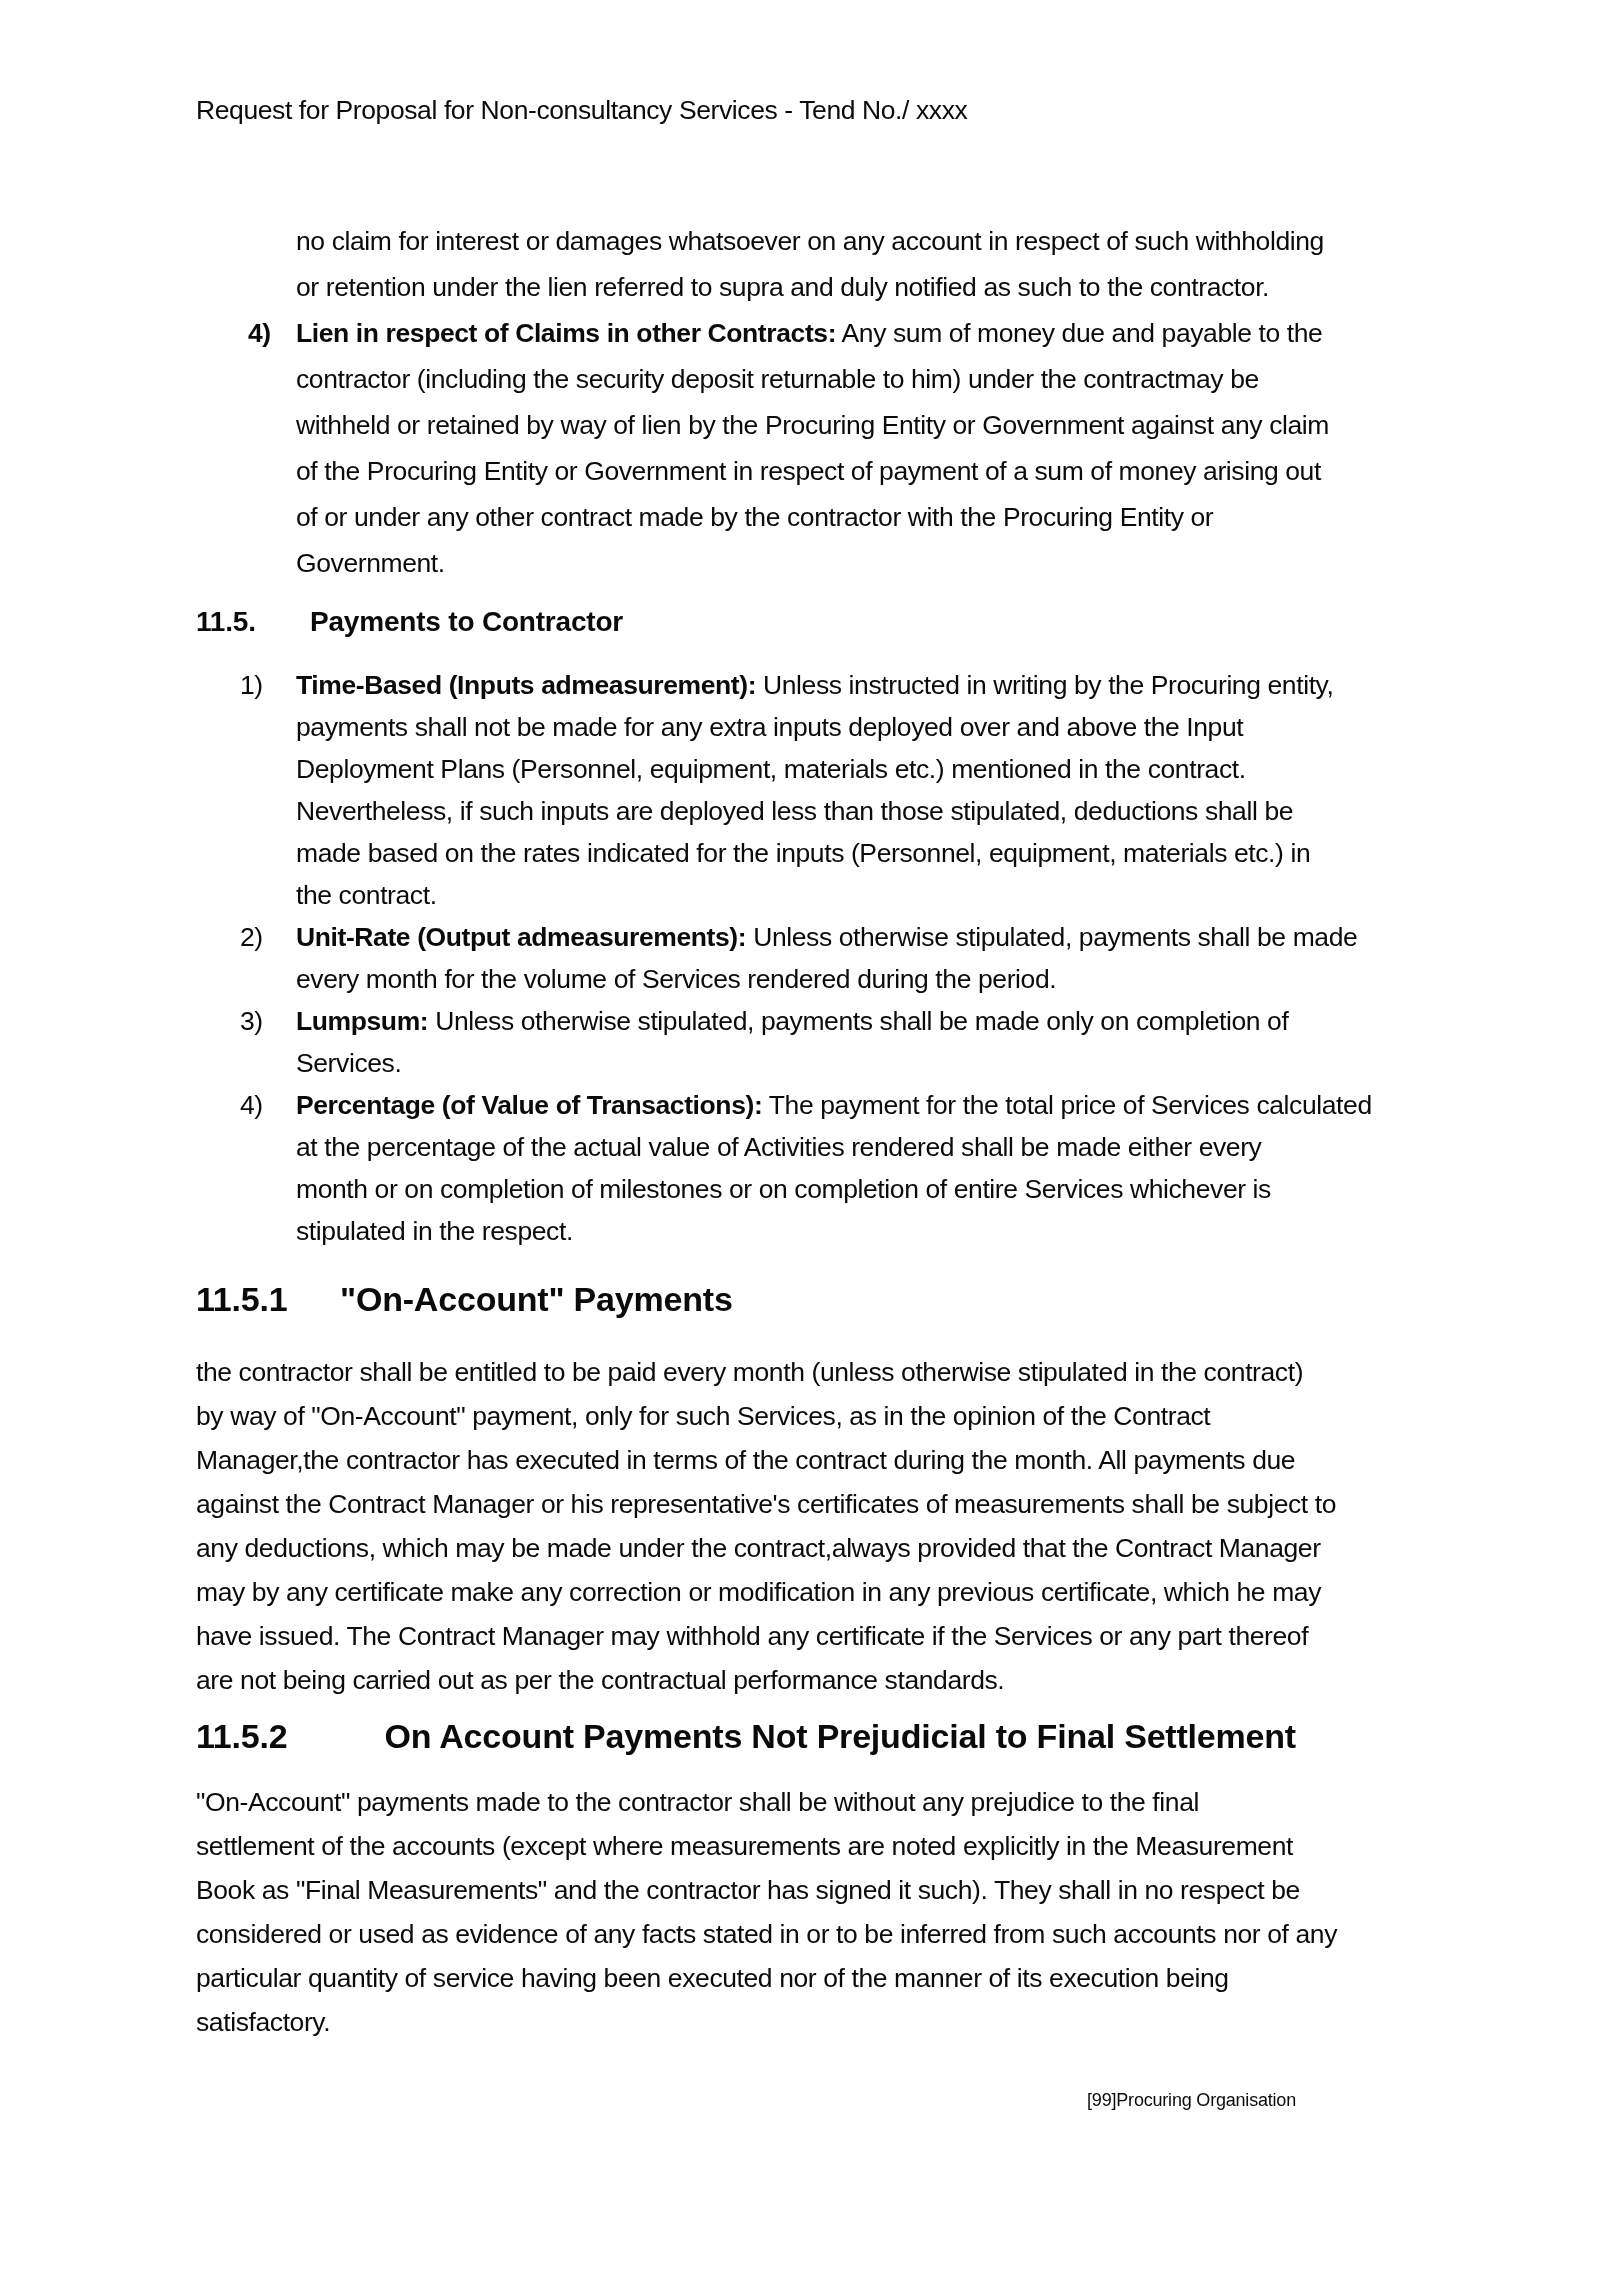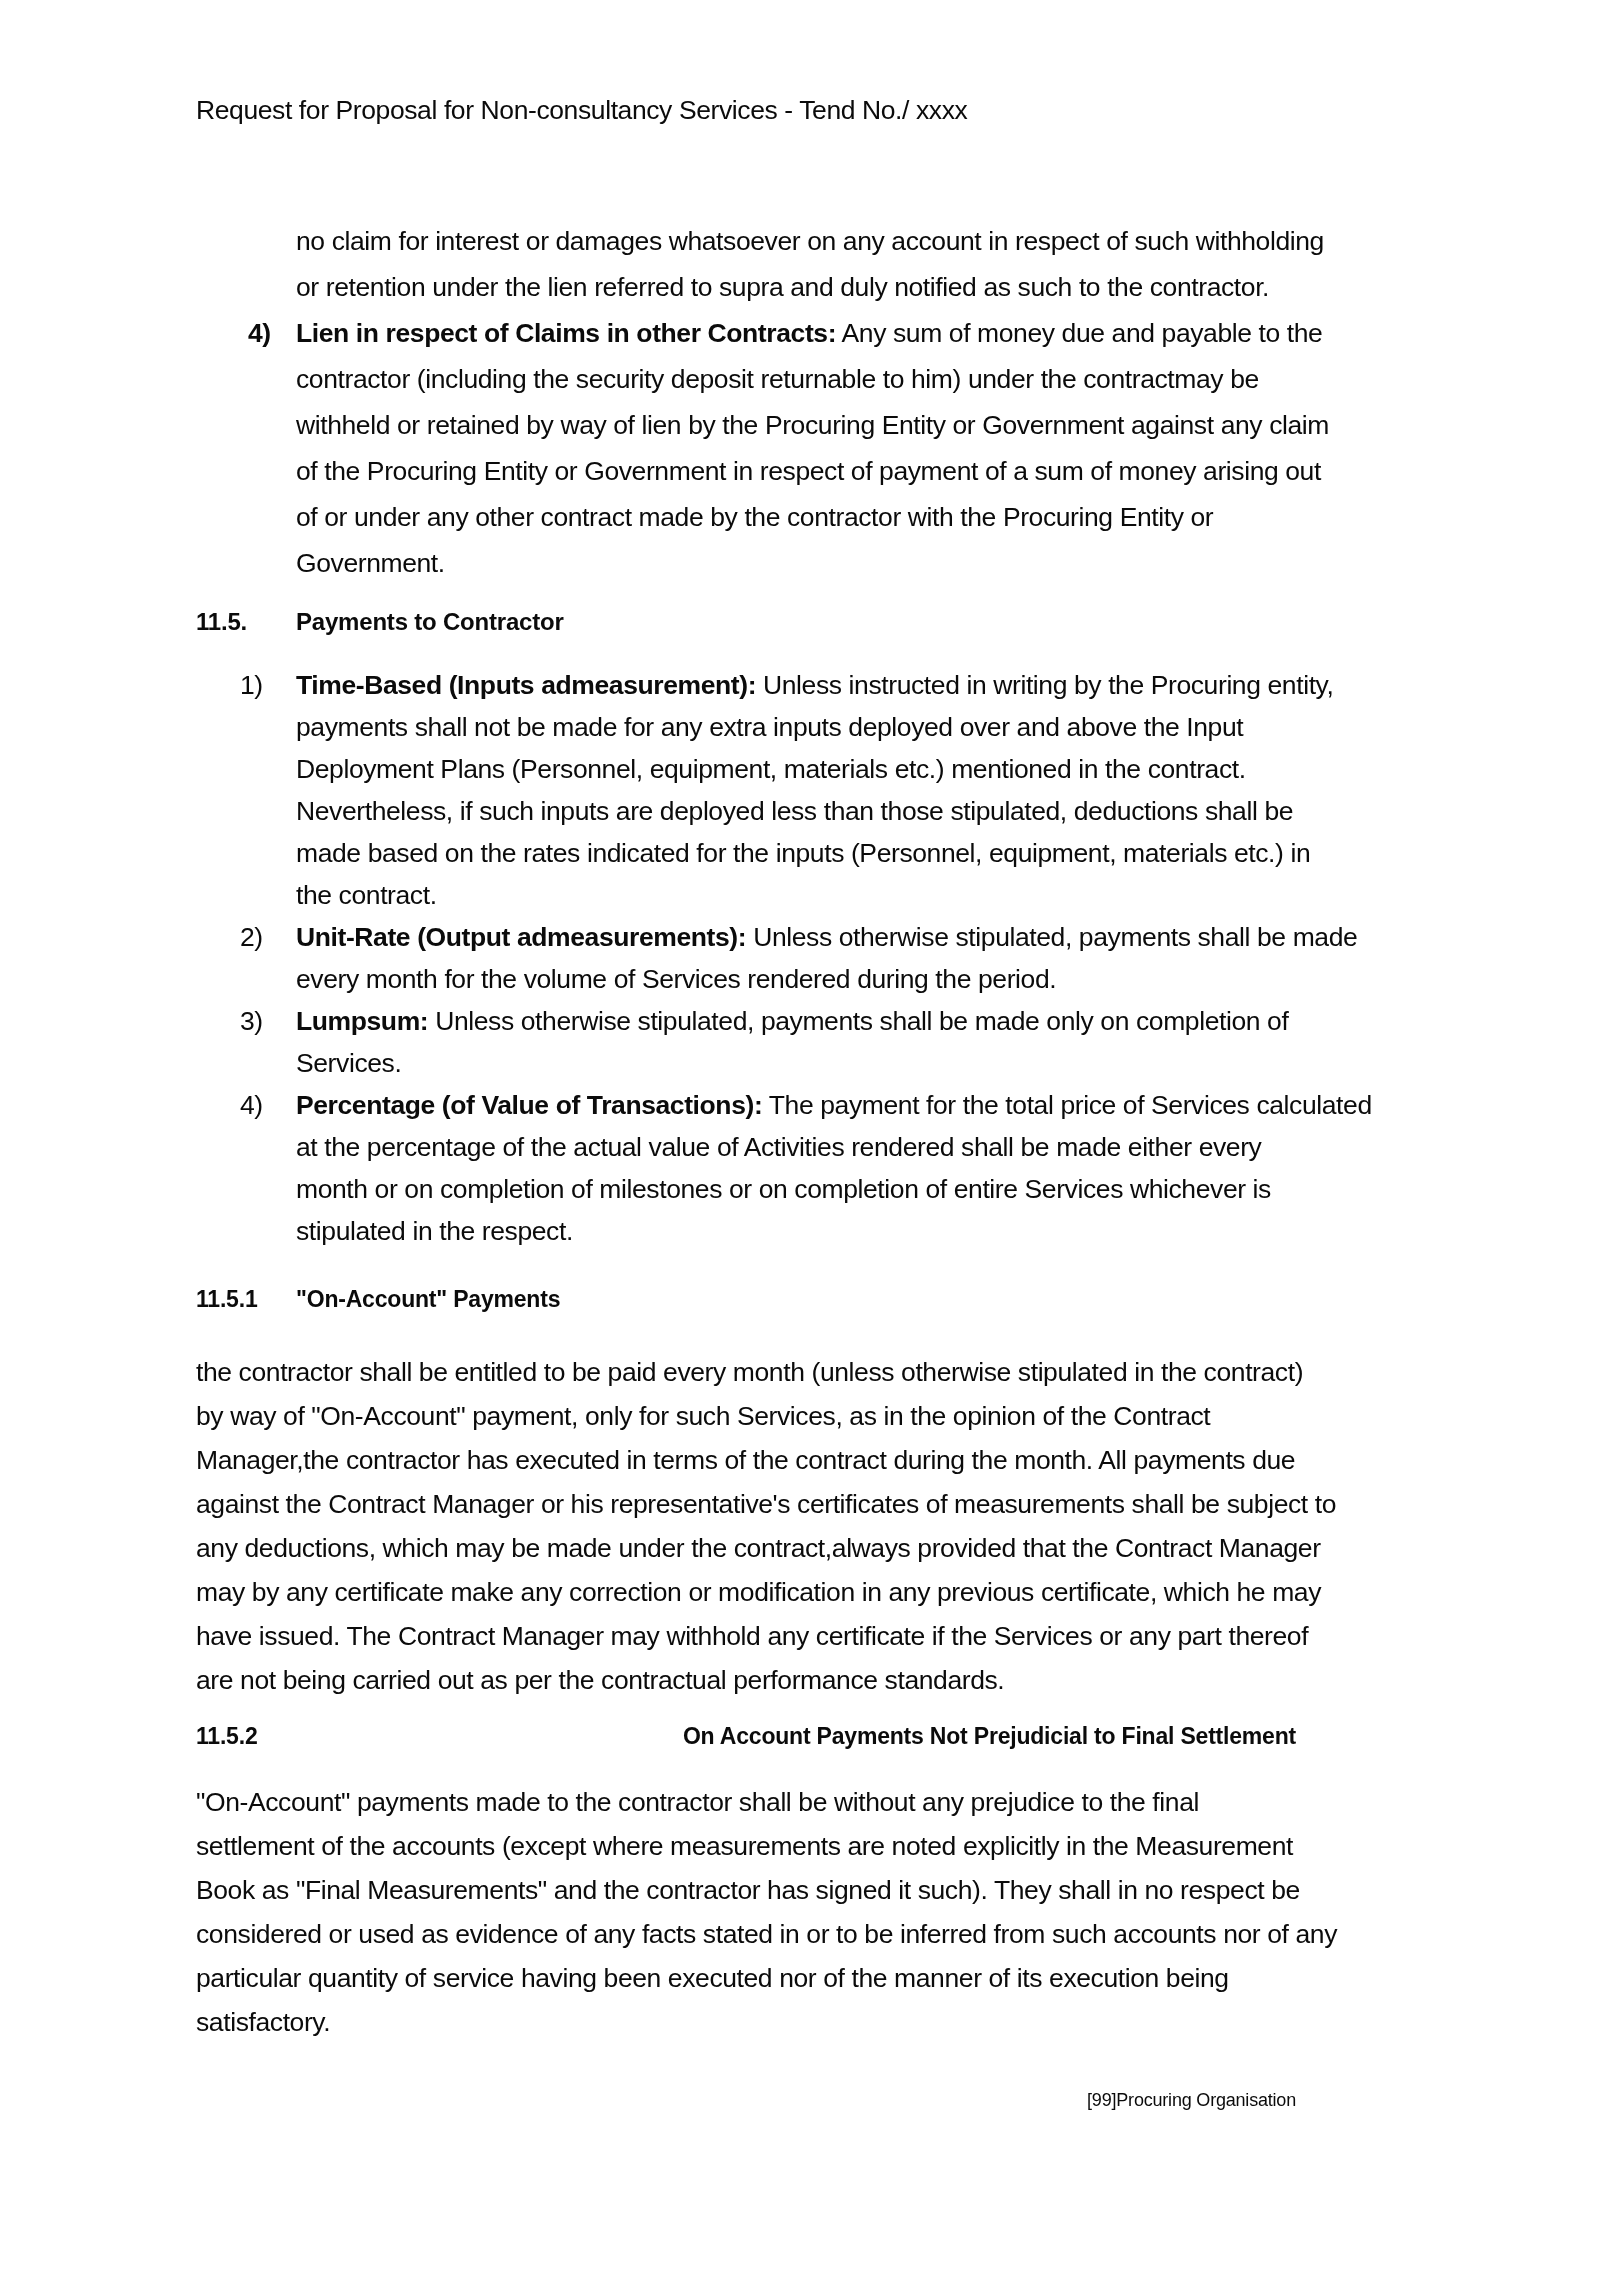--- a/index.html
+++ b/index.html
@@ -53,39 +53,41 @@
   }
   .lien-item .num {
     width: 48px;
     font-weight: 700;
   }
 
   .h1-heading {
     margin-top: 15.7px;
     display: flex;
     font-weight: 700;
-    font-size: 24px;
+    font-size: 28px;
     line-height: 39px;
     letter-spacing: -0.2px;
+    gap: 14px;
   }
   .h1-heading .hnum { width: 100px; flex: none; }
 
   .num-list { margin-top: 23.5px; }
   .num-list .hang-item {
     line-height: 42px;
     margin-left: 44px;
   }
   .num-list .hang-item .num { width: 56px; font-weight: 400; }
 
   .h2-heading {
     display: flex;
     font-weight: 700;
-    font-size: 23px;
+    font-size: 34px;
     line-height: 39px;
     letter-spacing: -0.2px;
+    gap: 44px;
   }
   .h2-heading .hnum { width: 100px; flex: none; }
   .h2-a { margin-top: 27.4px; }
   .h2-b { margin-top: 15.7px; justify-content: space-between; }
   .h2-c { margin-top: 17.6px; }
 
   .body-para {
     line-height: 44px;
   }
   .para-1 { margin-top: 31px; }

